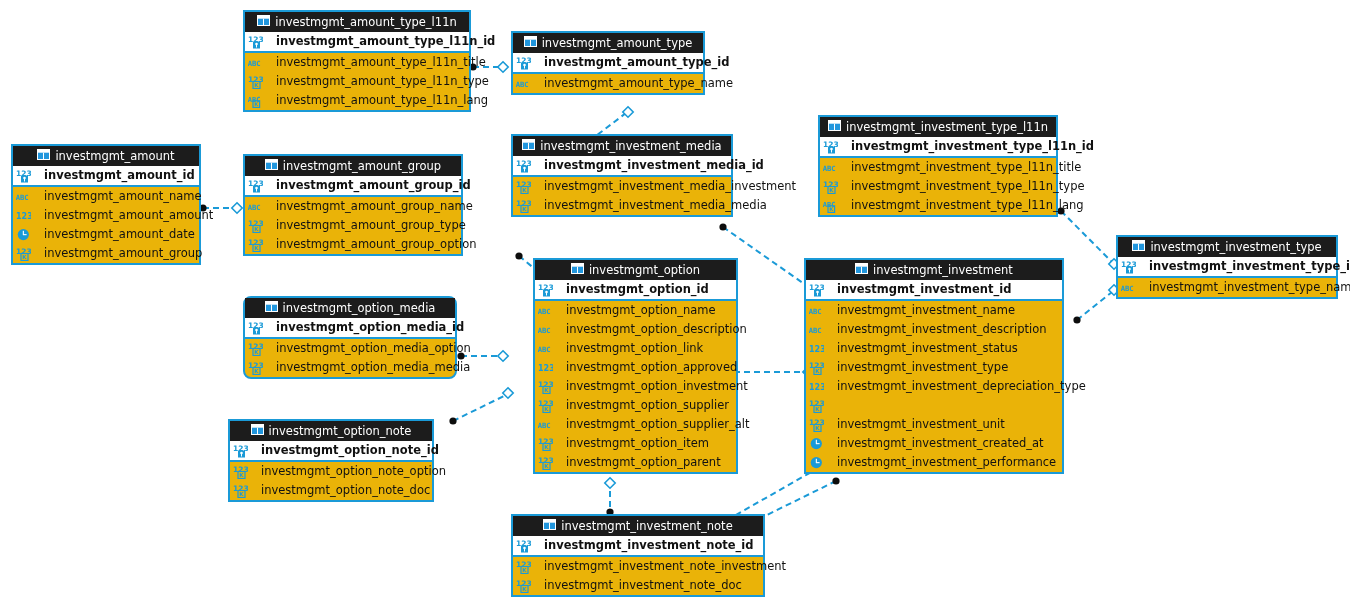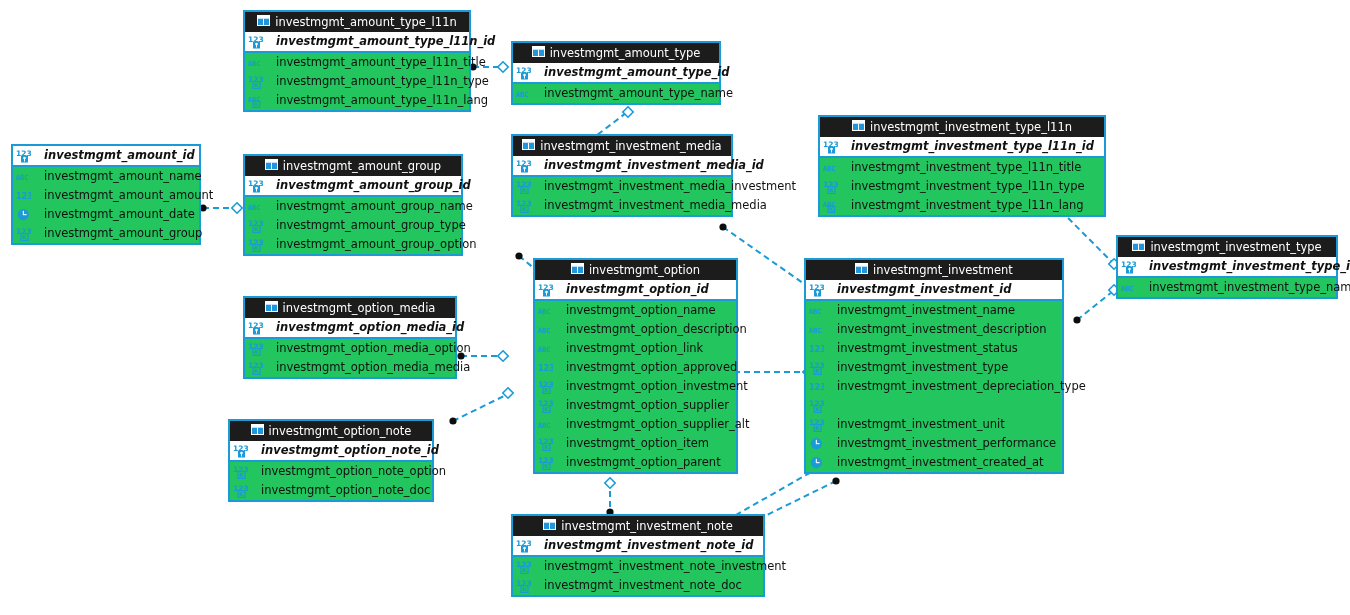--- a/index.html
+++ b/index.html
@@ -23,21 +23,21 @@
     left: 0;
     top: 0;
     width: 1350px;
     height: 615px;
     pointer-events: none;
   }
   .entity {
     position: absolute;
     box-sizing: border-box;
     border: 2px solid #1a9ad7;
-    background: #22c55e;
+    background: #eab308;
     z-index: 5;
   }
   .entity-header {
     background: #1c1c1c;
     color: #ffffff;
     font-size: 11.5px;
     line-height: 20px;
     height: 20px;
     text-align: center;
     white-space: nowrap;
@@ -61,21 +61,20 @@
     gap: 13px;
     height: 19px;
     padding: 0 4px 0 3px;
     font-size: 11.5px;
     color: #111111;
     white-space: nowrap;
     line-height: 19px;
   }
   .attr.pk .attr-label {
     font-weight: bold;
-    font-style: italic;
   }
   .attr-label {
     font-size: 11.5px;
   }
   
   .icon {
     display: inline-block;
     flex: 0 0 auto;
     position: relative;
     width: 15px;
@@ -205,21 +204,21 @@
             <svg width="15" height="15" viewBox="0 0 15 15">
               <text x="-0.3" y="8.5" font-family="DejaVu Sans Mono, monospace" font-size="7" fill="#1a9ad7" font-weight="bold">ABC</text>
               <rect x="5" y="7.8" width="6.6" height="6.6" fill="none" stroke="#1a9ad7" stroke-width="1.2"></rect>
               <text x="6.2" y="13.3" font-family="DejaVu Sans, sans-serif" font-size="5.3" fill="#1a9ad7" font-weight="bold">K</text>
             </svg>
           </span>
           <span class="attr-label">investmgmt_amount_type_l11n_lang</span>
         </div>
       </div>
     </div>
-    <div class="entity" style="left: 511px; top: 41px; width: 210px;">
+    <div class="entity" style="left: 511px; top: 31px; width: 194px;">
       <div class="entity-header">
         <span><svg class="tbl-icon" width="13" height="11" viewBox="0 0 13 11">
             <rect x="0.5" y="0.5" width="12" height="10" fill="#2196dd" stroke="#ffffff" stroke-width="1"></rect>
             <rect x="0.5" y="0.5" width="12" height="3.2" fill="#ffffff"></rect>
             <rect x="6" y="3.7" width="1" height="6.8" fill="#ffffff"></rect>
           </svg></span>
         <span class="hdr-text">investmgmt_amount_type</span>
       </div>
       <div class="pk-section">
         <div class="attr pk">
@@ -239,20 +238,28 @@
           <span class="icon">
             <svg width="15" height="15" viewBox="0 0 15 15">
               <text x="-0.3" y="11" font-family="DejaVu Sans Mono, monospace" font-size="7.2" fill="#1a9ad7" font-weight="bold">ABC</text>
             </svg>
           </span>
           <span class="attr-label">investmgmt_amount_type_name</span>
         </div>
       </div>
     </div>
     <div class="entity" style="left: 11px; top: 144px; width: 190px;">
+      <div class="entity-header">
+        <span><svg class="tbl-icon" width="13" height="11" viewBox="0 0 13 11">
+            <rect x="0.5" y="0.5" width="12" height="10" fill="#2196dd" stroke="#ffffff" stroke-width="1"></rect>
+            <rect x="0.5" y="0.5" width="12" height="3.2" fill="#ffffff"></rect>
+            <rect x="6" y="3.7" width="1" height="6.8" fill="#ffffff"></rect>
+          </svg></span>
+        <span class="hdr-text">investmgmt_amount</span>
+      </div>
       <div class="pk-section">
         <div class="attr pk">
           <span class="icon">
             <svg width="15" height="15" viewBox="0 0 15 15">
               <text x="0" y="8" font-family="DejaVu Sans, sans-serif" font-size="7.5" fill="#1a9ad7" font-weight="bold">123</text>
               <rect x="5" y="7.5" width="7" height="7" fill="#1a9ad7"></rect>
               <circle cx="8.5" cy="10" r="1.3" fill="#fff"></circle>
               <rect x="8" y="10.5" width="1" height="3" fill="#fff"></rect>
             </svg>
           </span>
@@ -389,21 +396,21 @@
             <svg width="15" height="15" viewBox="0 0 15 15">
               <text x="0" y="8" font-family="DejaVu Sans, sans-serif" font-size="7.5" fill="#1a9ad7" font-weight="bold">123</text>
               <rect x="5" y="7.5" width="7" height="7" fill="none" stroke="#1a9ad7" stroke-width="1.2"></rect>
               <text x="6.3" y="13.2" font-family="DejaVu Sans, sans-serif" font-size="5.5" fill="#1a9ad7" font-weight="bold">K</text>
             </svg>
           </span>
           <span class="attr-label">investmgmt_investment_media_media</span>
         </div>
       </div>
     </div>
-    <div class="entity" style="left: 818px; top: 115px; width: 288px;">
+    <div class="entity" style="left: 818px; top: 115px; width: 240px;">
       <div class="entity-header">
         <span><svg class="tbl-icon" width="13" height="11" viewBox="0 0 13 11">
             <rect x="0.5" y="0.5" width="12" height="10" fill="#2196dd" stroke="#ffffff" stroke-width="1"></rect>
             <rect x="0.5" y="0.5" width="12" height="3.2" fill="#ffffff"></rect>
             <rect x="6" y="3.7" width="1" height="6.8" fill="#ffffff"></rect>
           </svg></span>
         <span class="hdr-text">investmgmt_investment_type_l11n</span>
       </div>
       <div class="pk-section">
         <div class="attr pk">
@@ -672,35 +679,35 @@
           <span class="attr-label">investmgmt_investment_unit</span>
         </div>
         <div class="attr">
           <span class="icon">
             <svg width="15" height="15" viewBox="0 0 15 15">
               <circle cx="7.3" cy="7.6" r="5.6" fill="#1a9ad7"></circle>
               <rect x="6.8" y="3.8" width="1.1" height="4.3" fill="#fff"></rect>
               <rect x="7.2" y="7.1" width="3.4" height="1.1" fill="#fff"></rect>
             </svg>
           </span>
-          <span class="attr-label">investmgmt_investment_performance</span>
+          <span class="attr-label">investmgmt_investment_created_at</span>
         </div>
         <div class="attr">
           <span class="icon">
             <svg width="15" height="15" viewBox="0 0 15 15">
               <circle cx="7.3" cy="7.6" r="5.6" fill="#1a9ad7"></circle>
               <rect x="6.8" y="3.8" width="1.1" height="4.3" fill="#fff"></rect>
               <rect x="7.2" y="7.1" width="3.4" height="1.1" fill="#fff"></rect>
             </svg>
           </span>
-          <span class="attr-label">investmgmt_investment_created_at</span>
-        </div>
-      </div>
-    </div>
-    <div class="entity" style="left: 243px; top: 296px; width: 214px;">
+          <span class="attr-label">investmgmt_investment_performance</span>
+        </div>
+      </div>
+    </div>
+    <div class="entity" style="left: 243px; top: 296px; width: 214px; border-radius: 8px;">
       <div class="entity-header">
         <span><svg class="tbl-icon" width="13" height="11" viewBox="0 0 13 11">
             <rect x="0.5" y="0.5" width="12" height="10" fill="#2196dd" stroke="#ffffff" stroke-width="1"></rect>
             <rect x="0.5" y="0.5" width="12" height="3.2" fill="#ffffff"></rect>
             <rect x="6" y="3.7" width="1" height="6.8" fill="#ffffff"></rect>
           </svg></span>
         <span class="hdr-text">investmgmt_option_media</span>
       </div>
       <div class="pk-section">
         <div class="attr pk">

